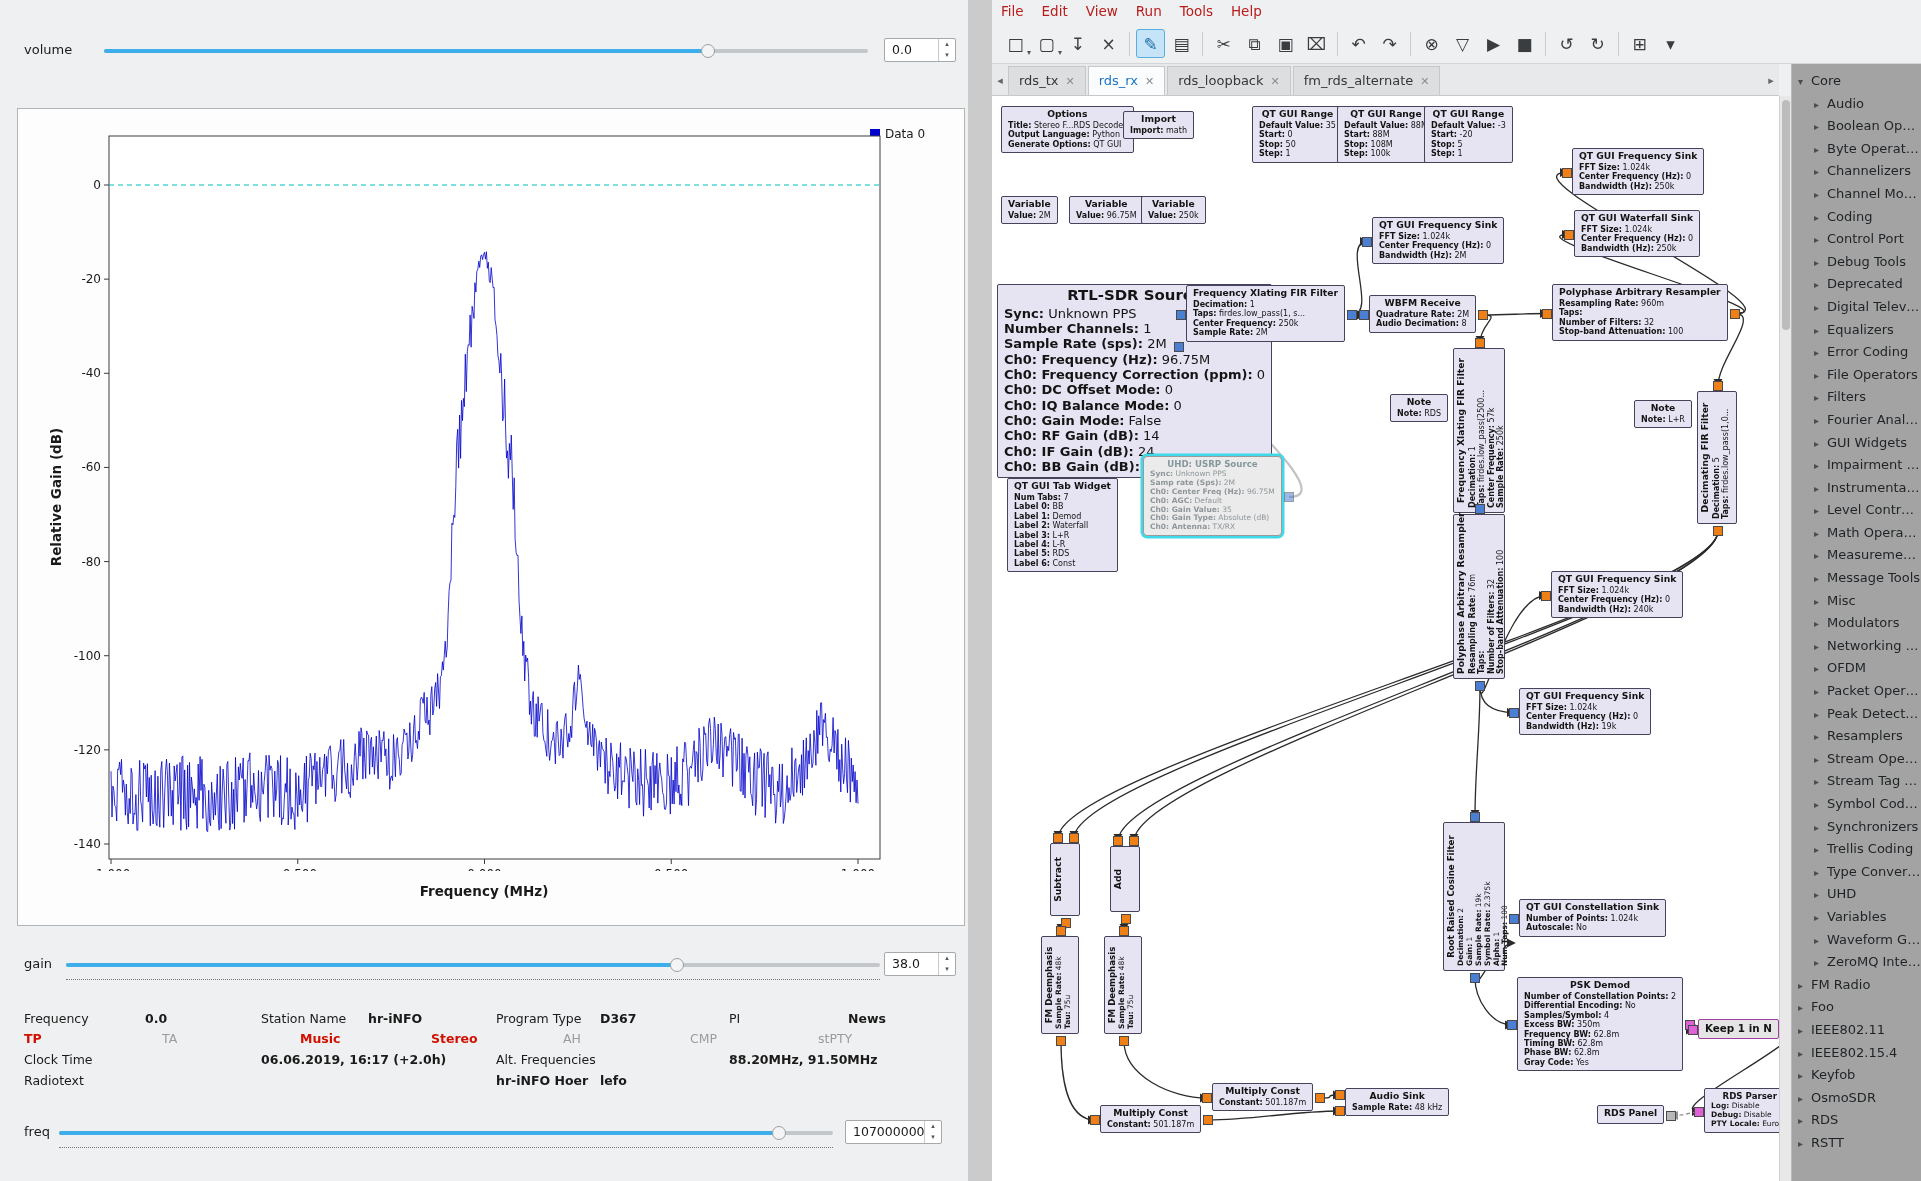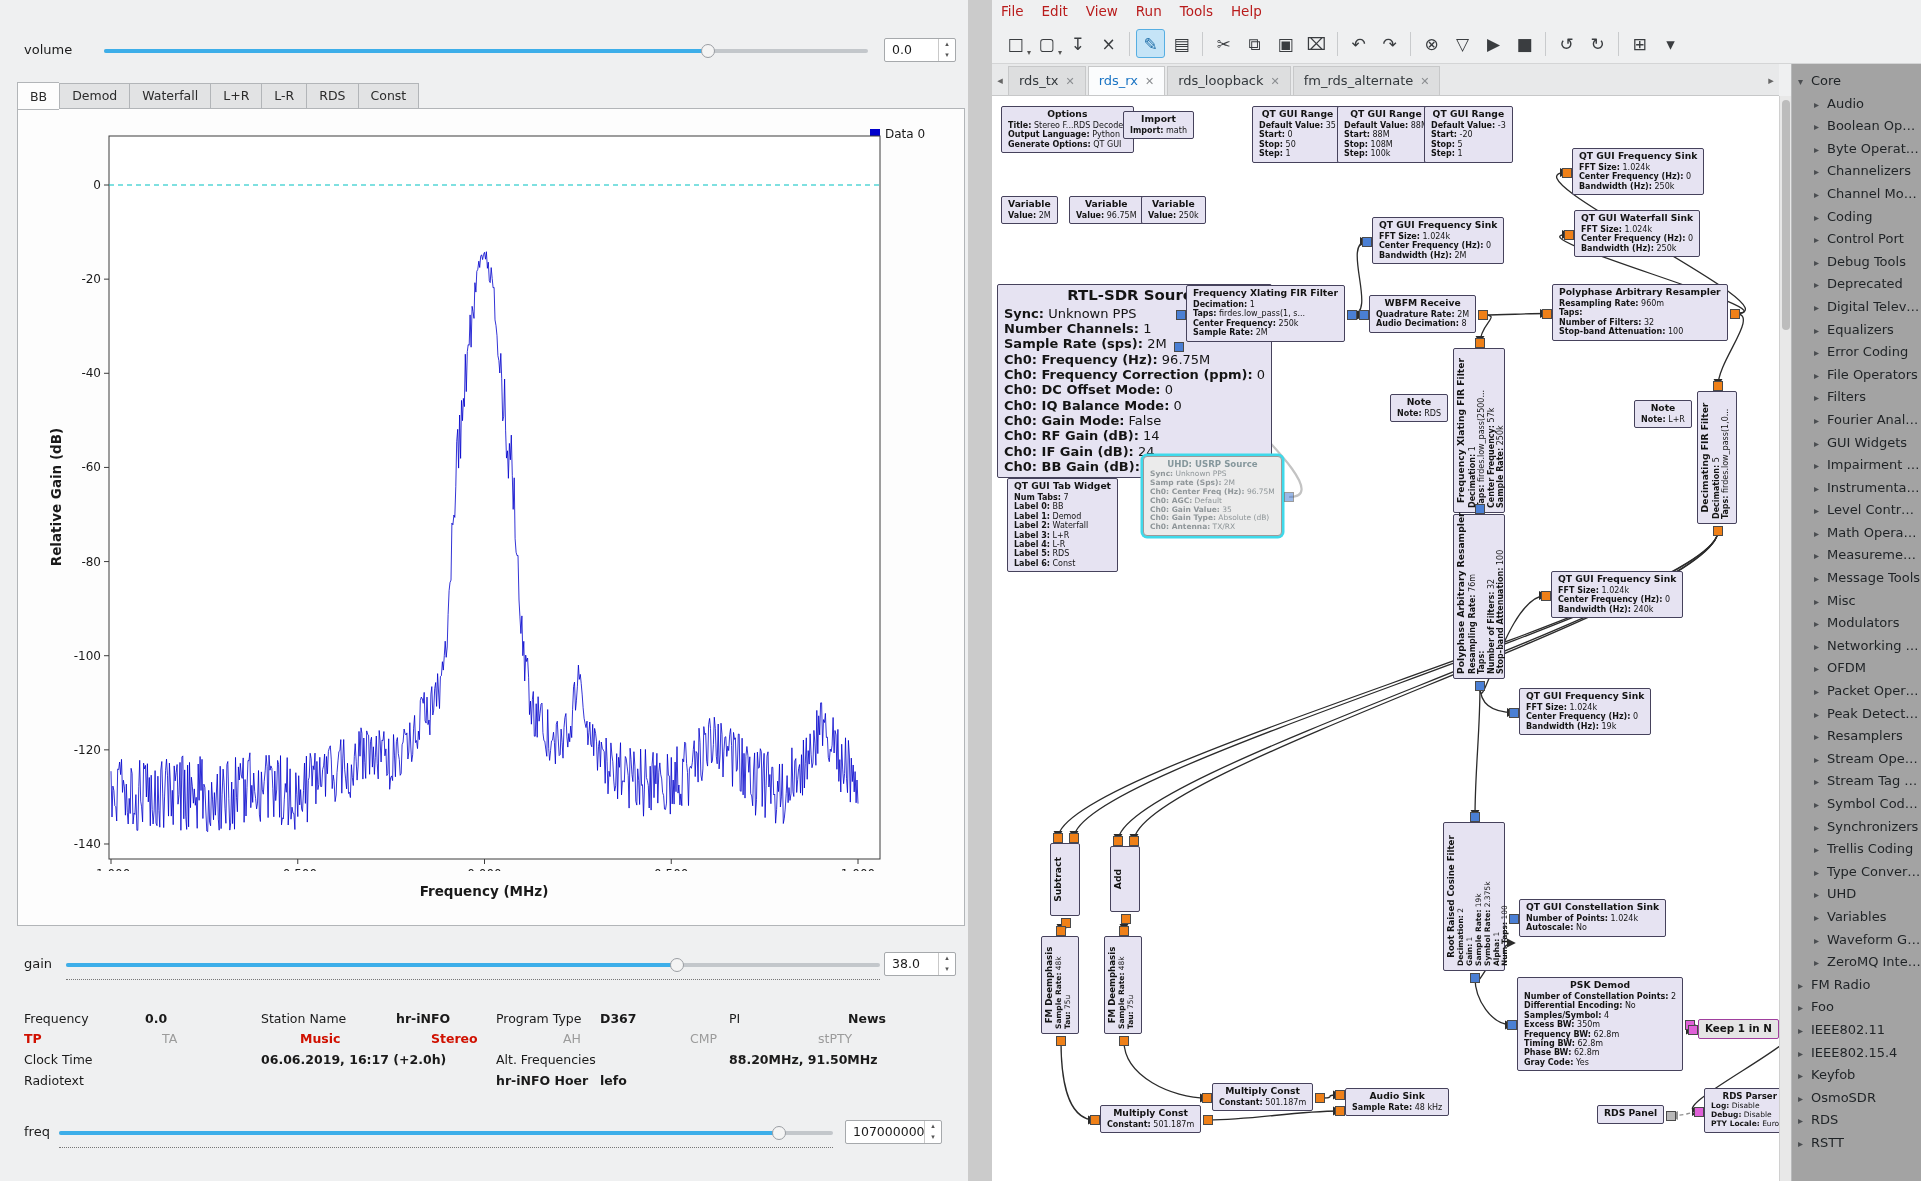--- a/index.html
+++ b/index.html
@@ -101,21 +101,20 @@
       </div>
       <div class="spin">
         <span class="spinv">0.0</span>
         <span class="spinarrows">
             <i>▴</i>
             <i>▾</i>
           </span>
       </div>
     </div>
 
-    <div id="left-tabs"><span class="ltab active">BB</span><span class="ltab">Demod</span><span class="ltab">Waterfall</span><span class="ltab">L+R</span><span class="ltab">L-R</span><span class="ltab">RDS</span><span class="ltab">Const</span></div>
 
     <div id="plot-panel">
       <div id="plot-ylabel" style="left:38px;">Relative Gain (dB)</div>
       <div id="plot-xlabel">Frequency (MHz)</div>
       <div id="plot-legend"><span class="sw"></span><span>Data 0</span></div>
     <svg id="plot-svg" width="830" height="740" style="position:absolute;left:43px;top:22px;">
           <clipPath id="pc">
             <rect x="48" y="5" width="771" height="723"></rect>
           </clipPath>
           <rect x="48" y="5" width="771" height="723" fill="#ffffff" stroke="#3c3c3c" stroke-width="1"></rect>
@@ -164,21 +163,21 @@
             <i>▾</i>
           </span>
       </div>
     </div>
     <div class="dots" id="dots-gain"></div>
 
     <div id="rds-panel">
       <span class="rl" style="left:24px;top:6px;">Frequency</span>
       <span class="rv" style="left:145px;top:6px;">0.0</span>
       <span class="rl" style="left:261px;top:6px;">Station Name</span>
-      <span class="rv" style="left:396px;top:6px;">hr-iNFO</span>
+      <span class="rv" style="left:368px;top:6px;">hr-iNFO</span>
       <span class="rl" style="left:496px;top:6px;">Program Type</span>
       <span class="rv" style="left:600px;top:6px;">D367</span>
       <span class="rl" style="left:729px;top:6px;">PI</span>
       <span class="rv" style="left:848px;top:6px;">News</span>
 
       <span class="rred" style="left:24px;top:26px;">TP</span>
       <span class="rgray" style="left:162px;top:26px;">TA</span>
       <span class="rred" style="left:300px;top:26px;">Music</span>
       <span class="rred" style="left:431px;top:26px;">Stereo</span>
       <span class="rgray" style="left:563px;top:26px;">AH</span>

